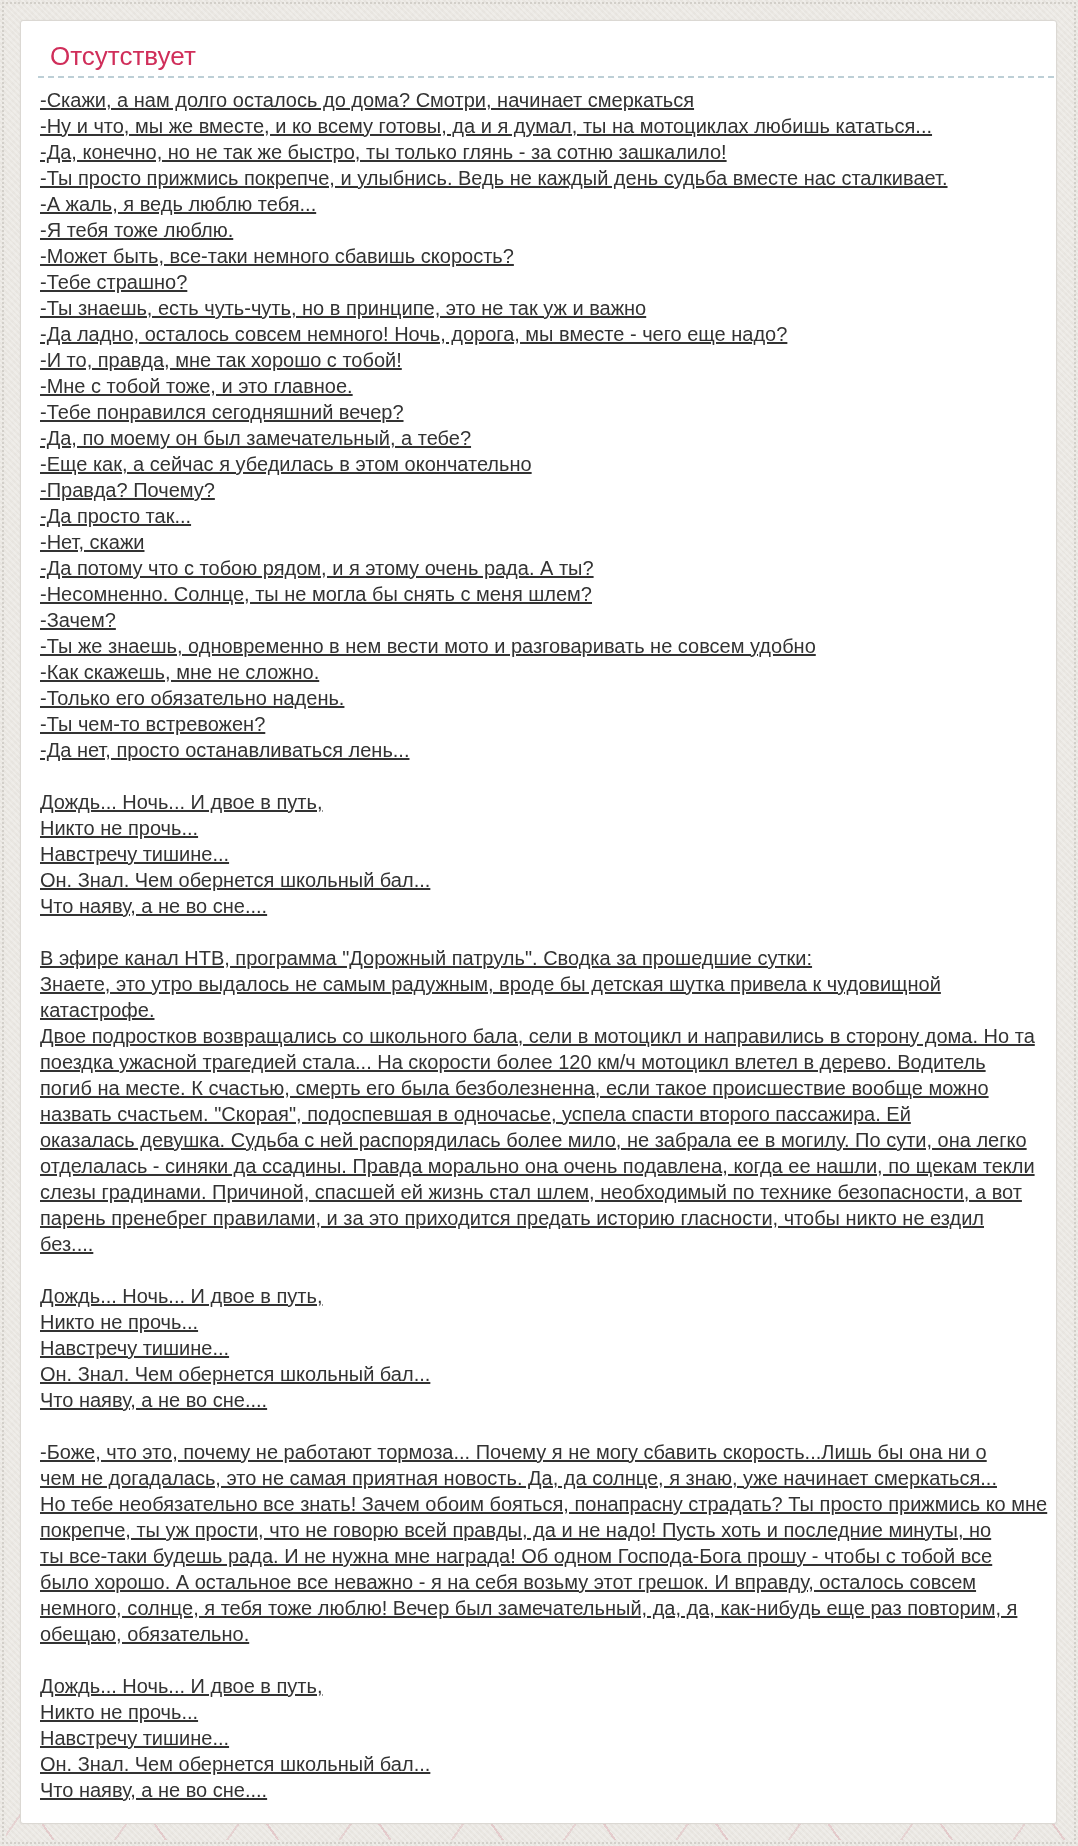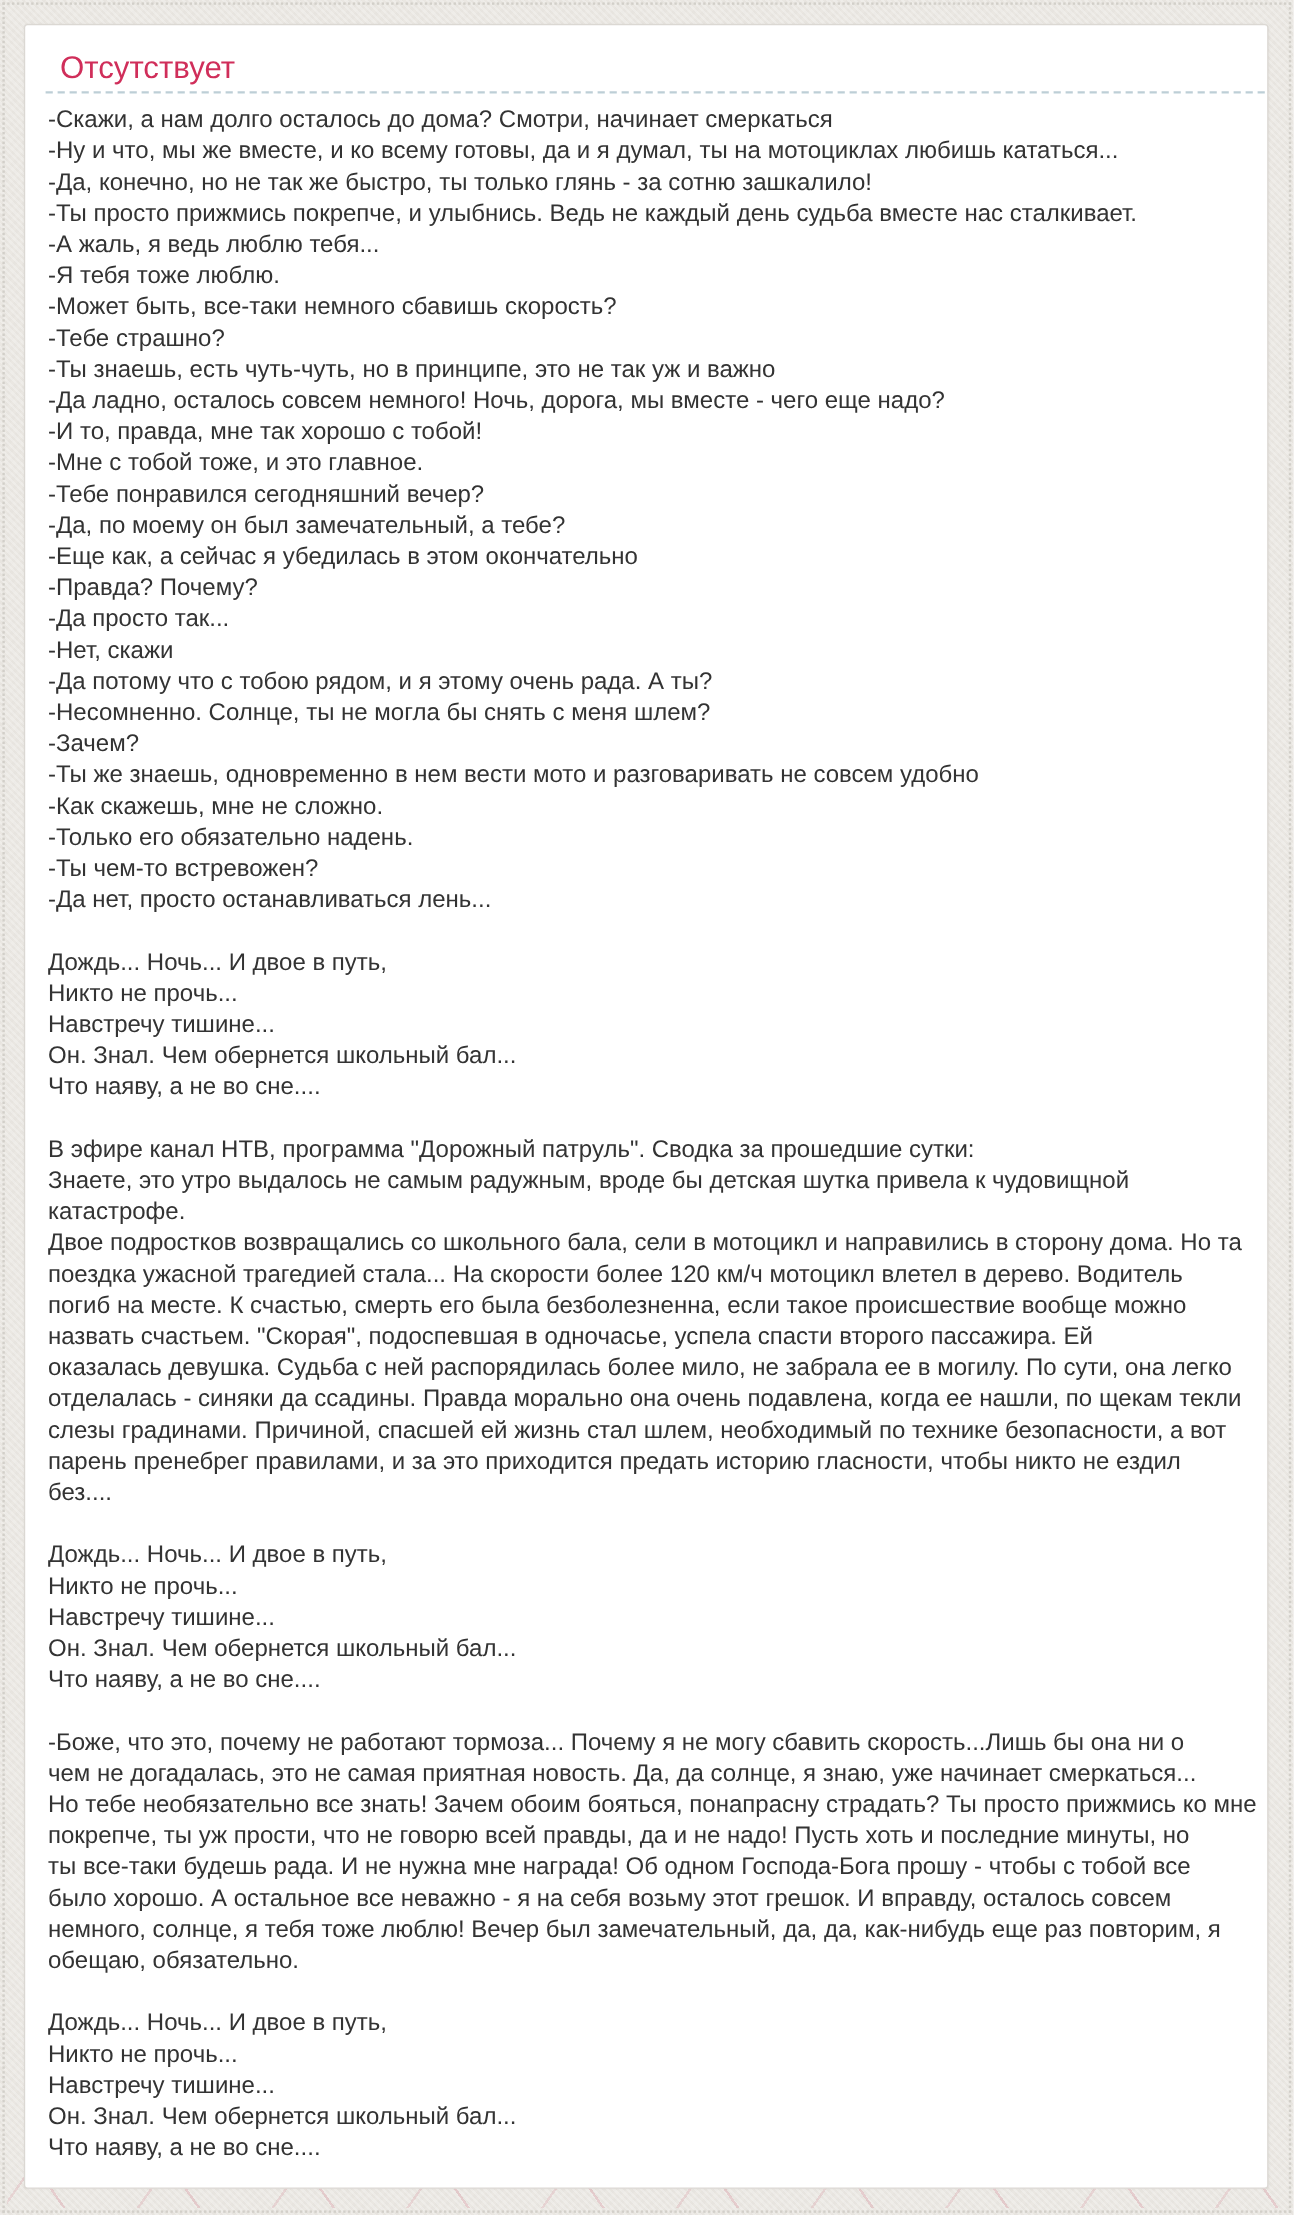--- a/index.html
+++ b/index.html
@@ -65,20 +65,21 @@
     border-bottom:2px dashed var(--separator);
     opacity:.75;
   }
   .lyrics{
     margin:0;color:var(--body-text);
     font-size:20px;line-height:26px;
   }
   .lyrics-section{
     margin:26px 0 0 2px;
     white-space:pre-line;
+    text-decoration:underline;
   }
   .lyrics-section:first-child{margin-top:9px;}
 </style>
 </head>
 <body>
 
 <div class="page-texture"></div>
 <div class="page-frame"></div>
 <div class="stitch-accents"></div>
 

